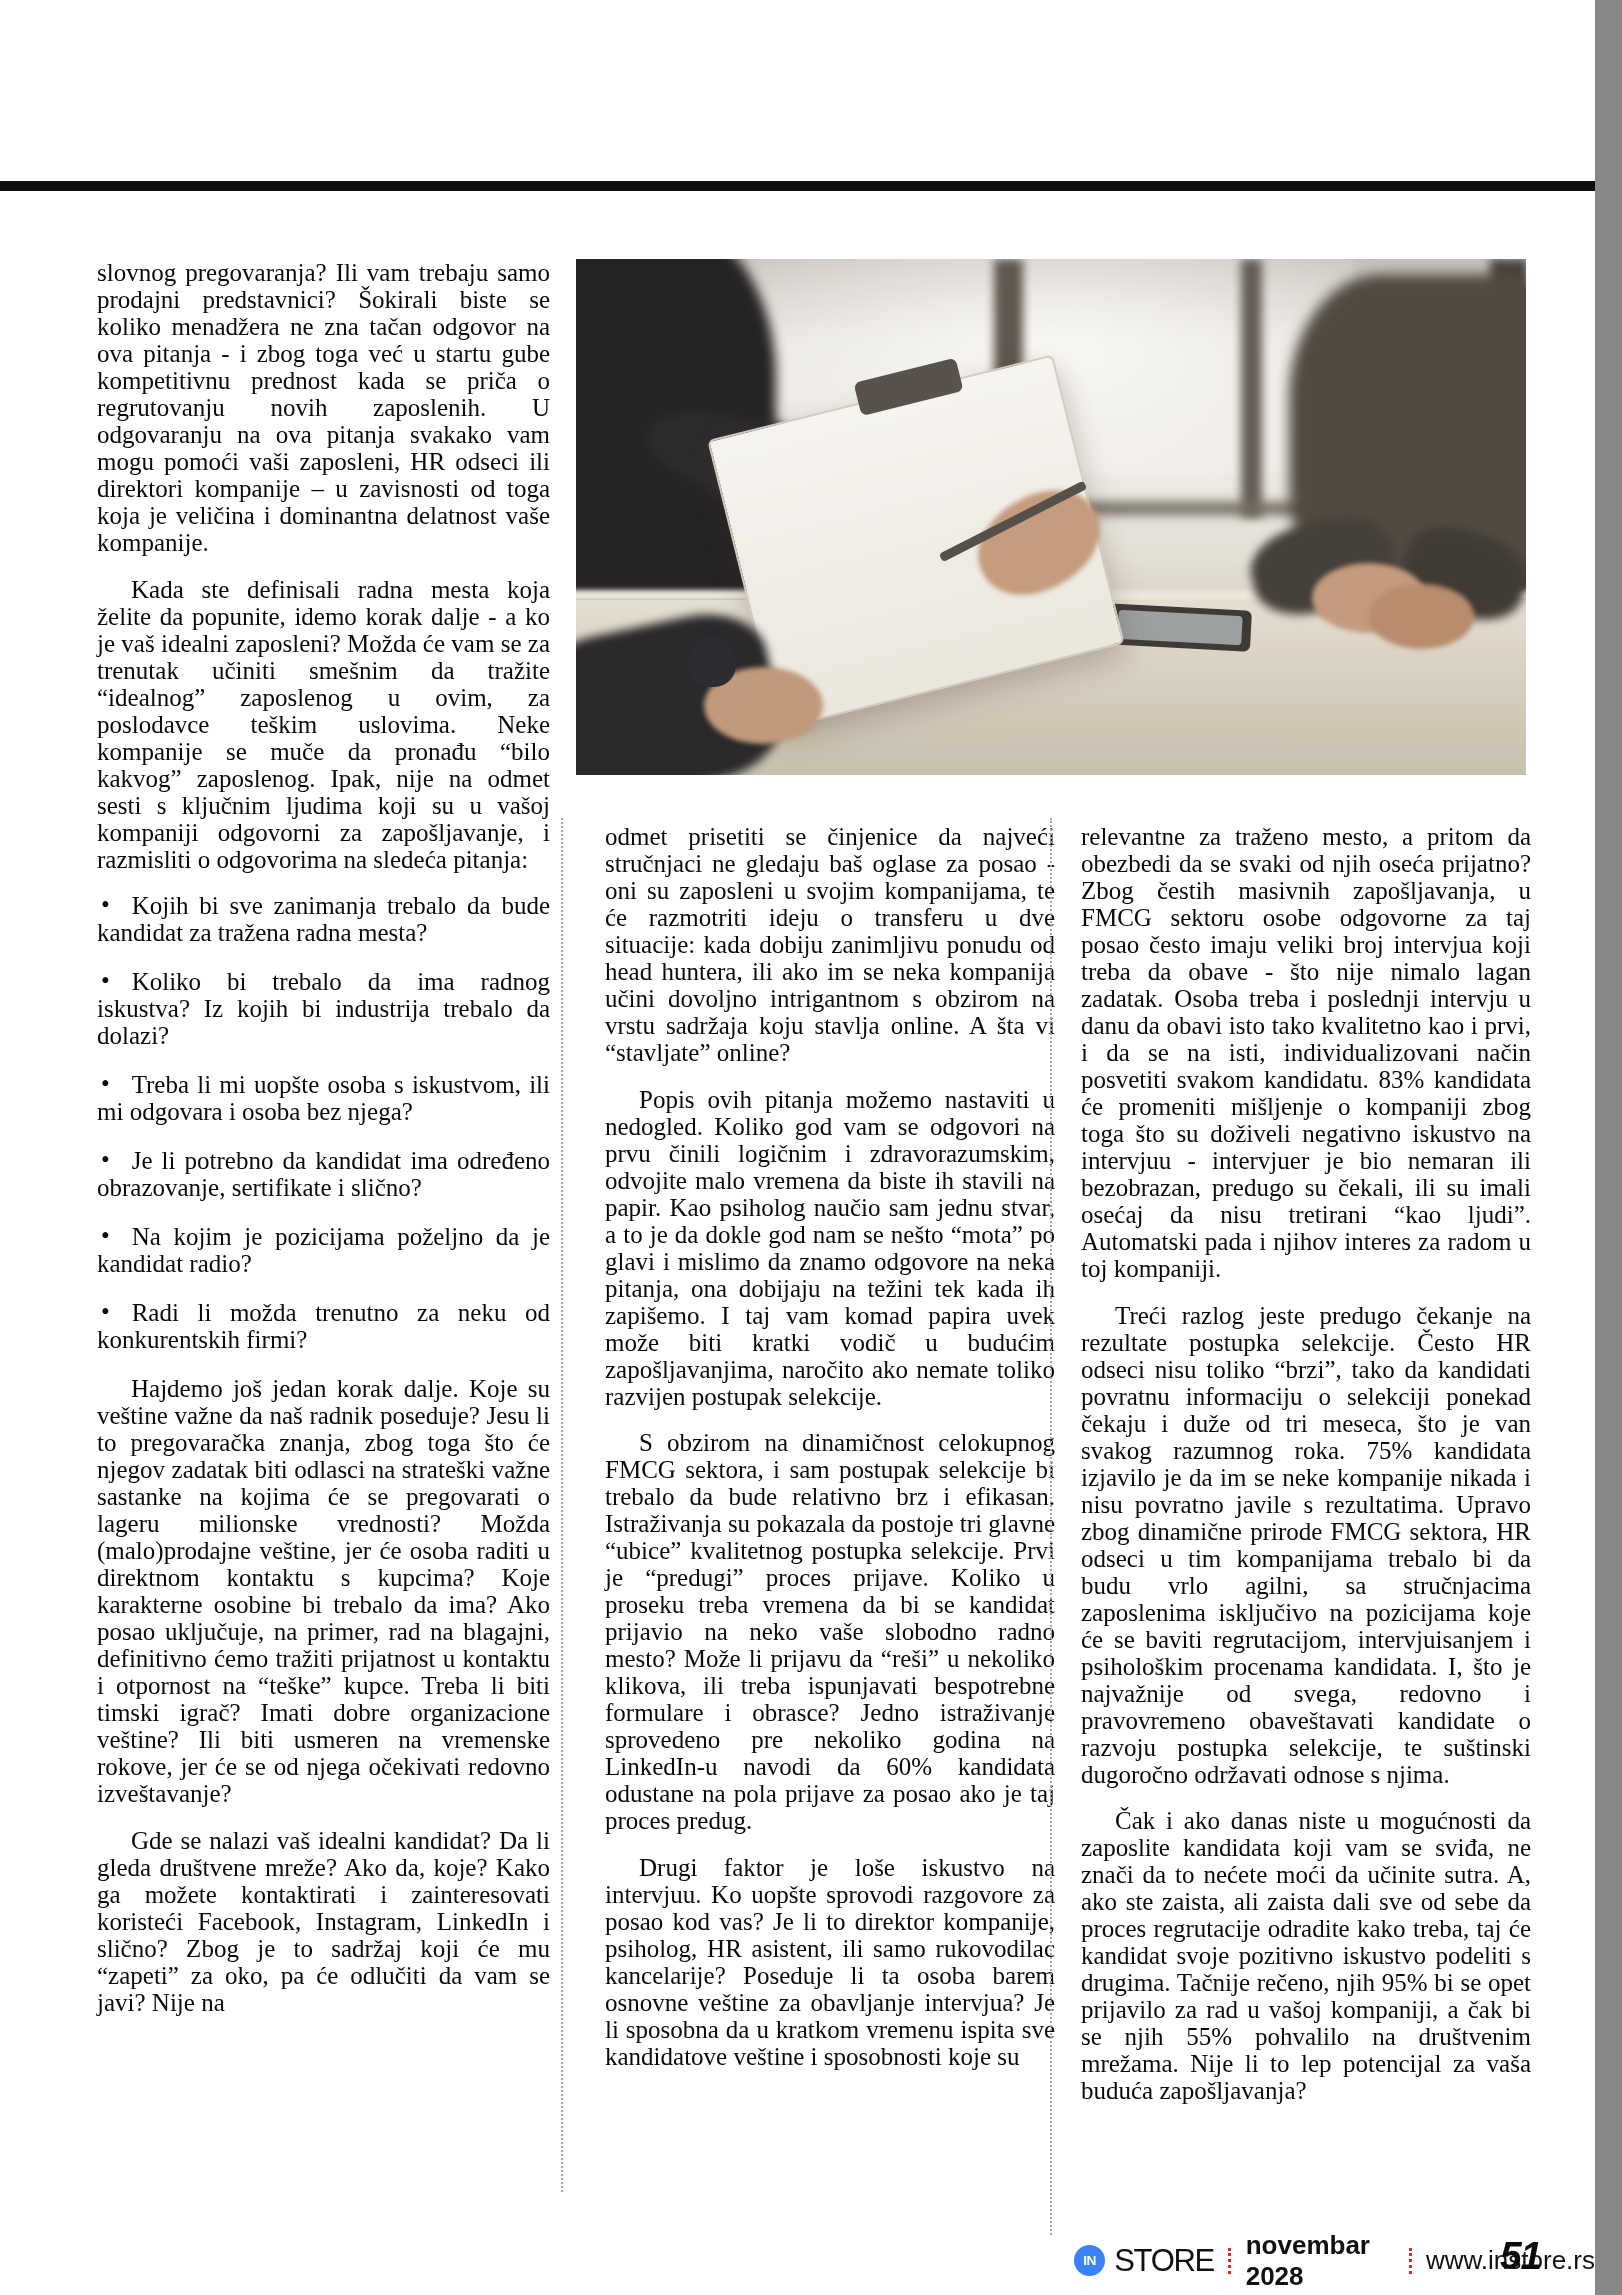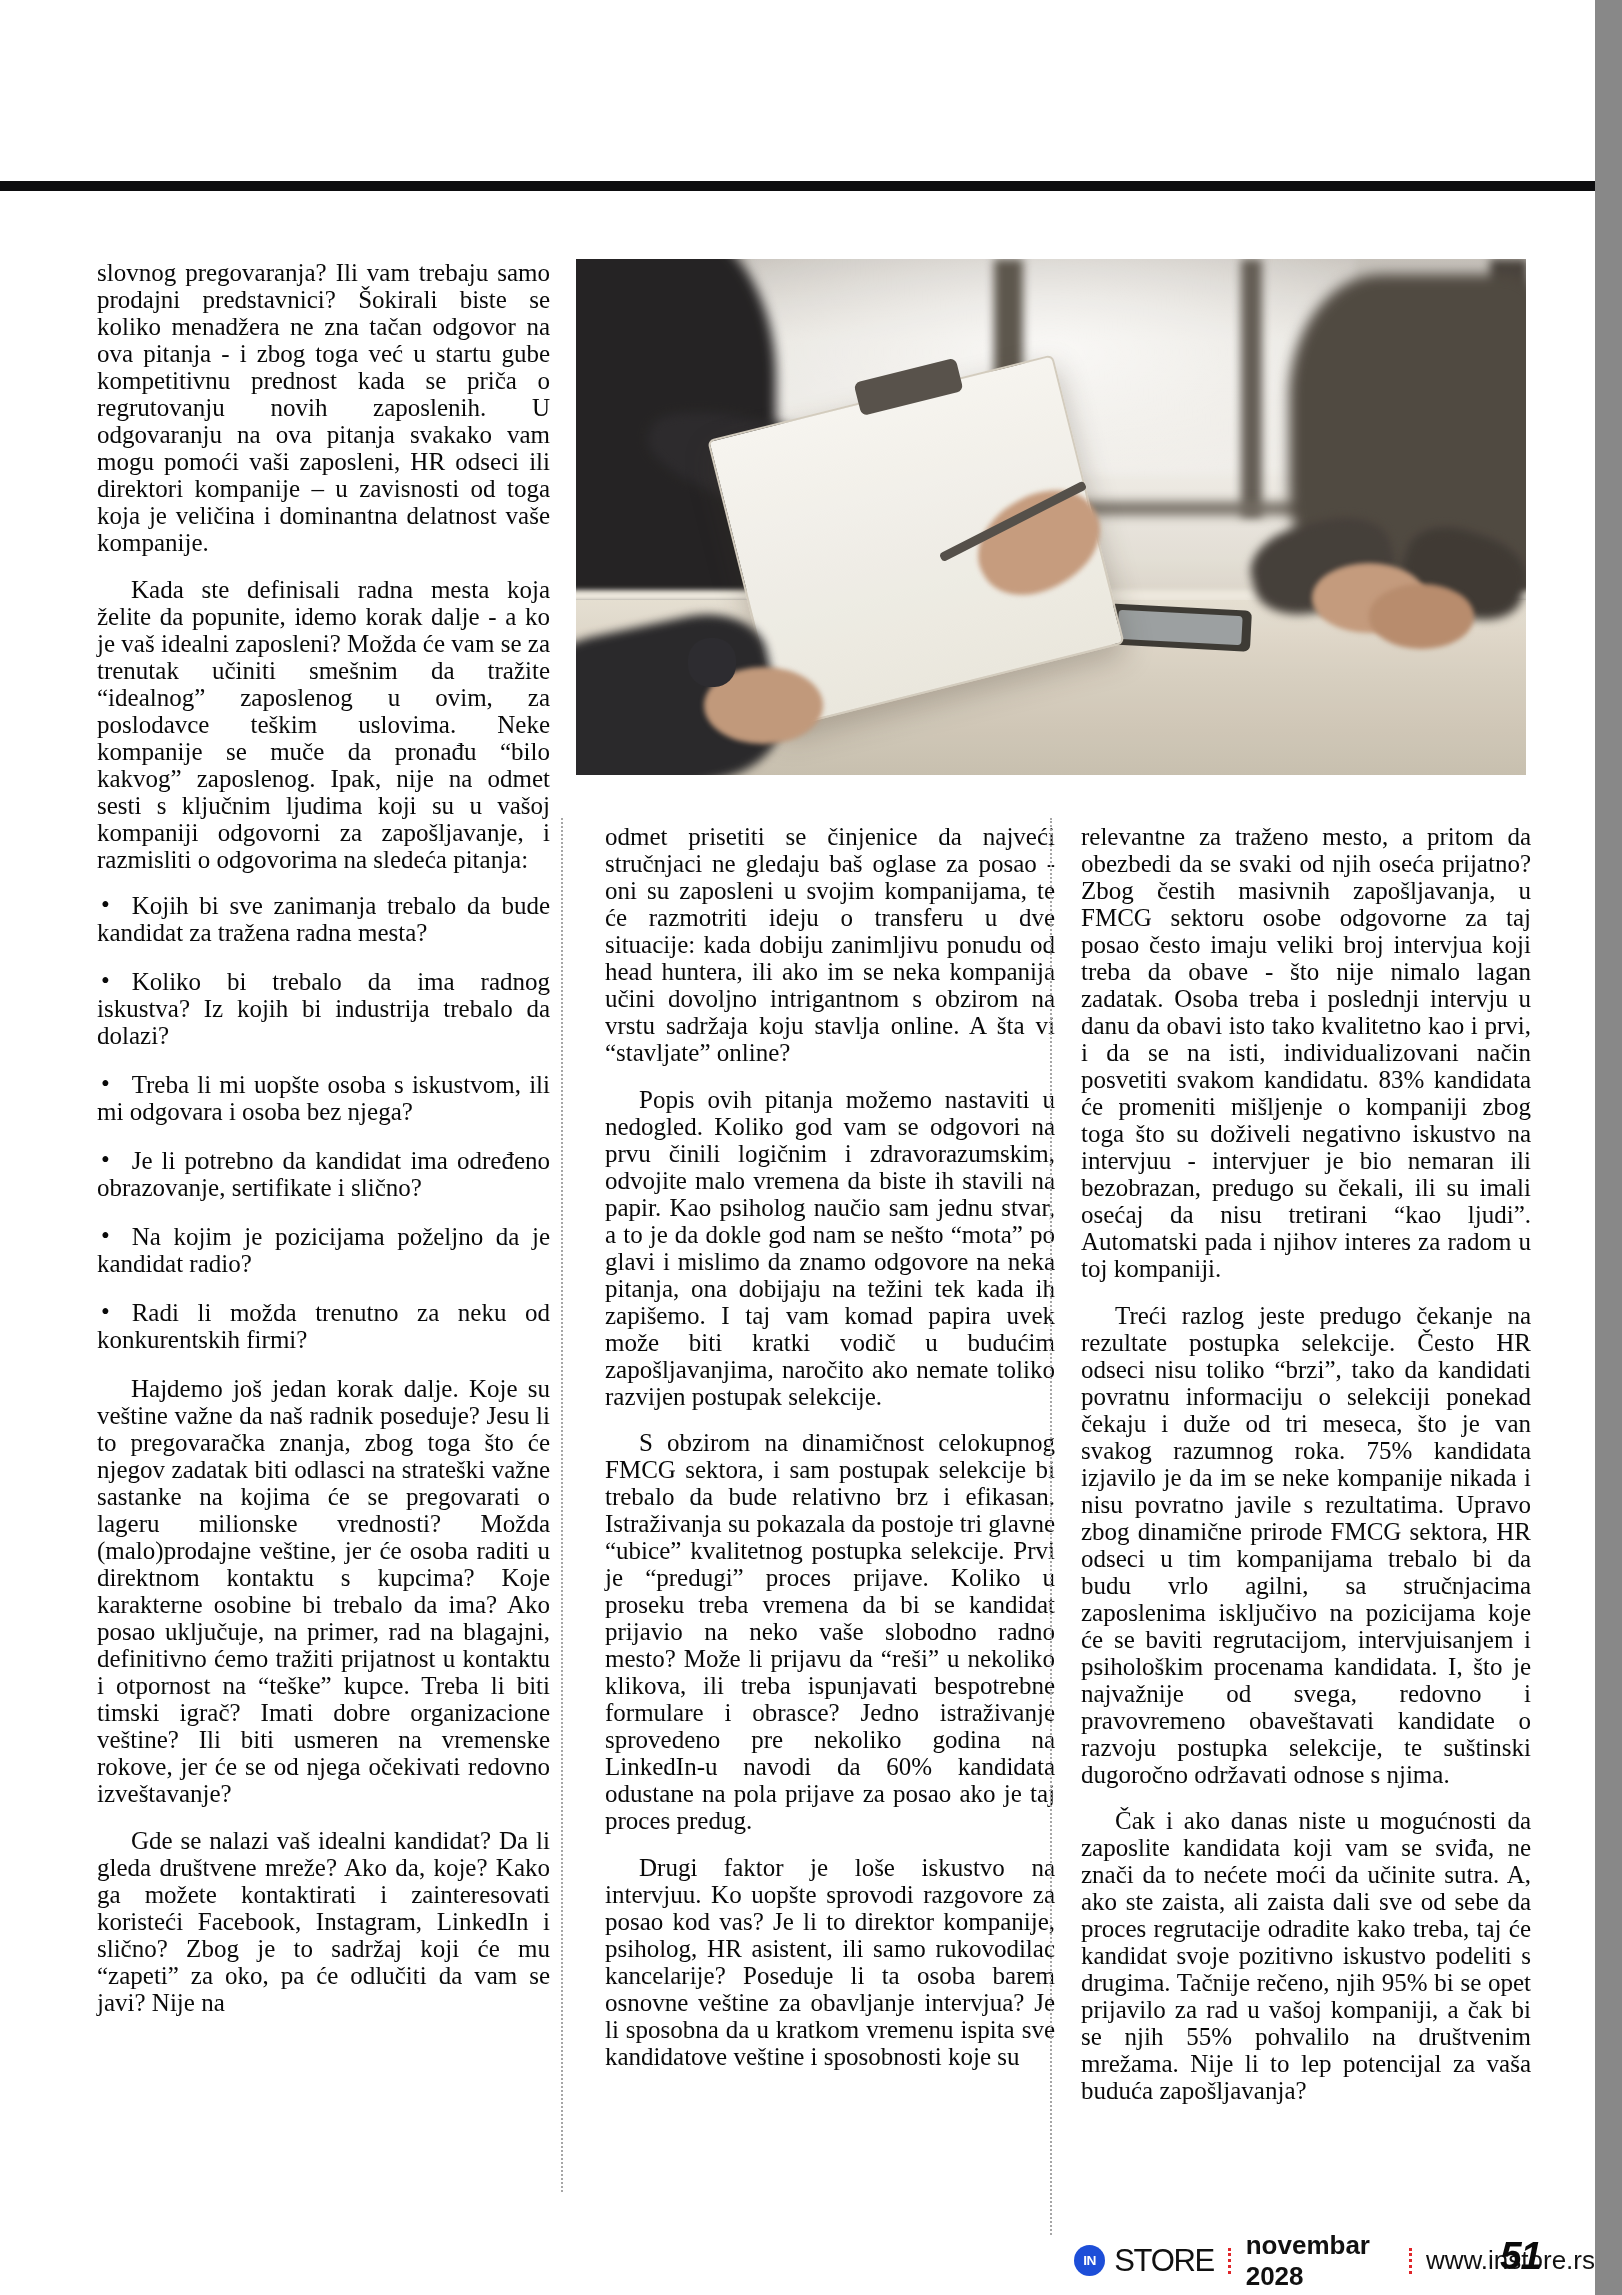--- a/index.html
+++ b/index.html
@@ -61,21 +61,21 @@
   .ph-hand-bl { left:13.5%; top:79%; width:12.5%; height:15%; background:#c2987a; border-radius:50%; filter:blur(2.6px); }
   .ph-watch { left:11.8%; top:73.5%; width:5%; height:9.5%; background:#232329; border-radius:45%; }
   .ph-hand-pen { left:42%; top:46%; width:13.5%; height:18%; background:#c79b7d; border-radius:48%;
     transform:rotate(-30deg); filter:blur(2.6px); }
   .ph-pen { left:37.5%; top:50%; width:17%; height:1.7%; background:#4e4a45; border-radius:3.9px; transform:rotate(-27deg); }
   .ph-tone { left:0; top:0; width:100%; height:100%; background:rgba(188,168,140,0.07); }
 
   
   .footer-row { position:absolute; left:1074px; top:2243px; height:35px;
     display:flex; align-items:center; font-family:"Liberation Sans", sans-serif; color:#111; }
-  .f-logo { width:31px; height:31px; border-radius:50%; background:#1d4ed8; color:#ffffff;
+  .f-logo { width:31px; height:31px; border-radius:50%; background:#3b82f6; color:#ffffff;
     display:flex; align-items:center; justify-content:center; font-weight:bold; font-size:13.7px;
     letter-spacing:-0.7px; flex:0 0 auto; }
   .f-brand { font-size:31px; font-weight:normal; letter-spacing:-1.3px; margin-left:9.2px; }
   .f-sep { width:0; height:26px; border-left:3.3px dotted #e02529; margin:0 14.4px; }
   .f-date { font-size:26px; font-weight:bold; }
   .f-site { font-size:26px; font-weight:normal; }
   .pageno { position:absolute; left:1500px; top:2234px; font-family:"Liberation Sans", sans-serif;
     font-size:39px; font-weight:bold; font-style:italic; letter-spacing:-1.3px; color:#0b0b0b; }
 </style>
 </head>

